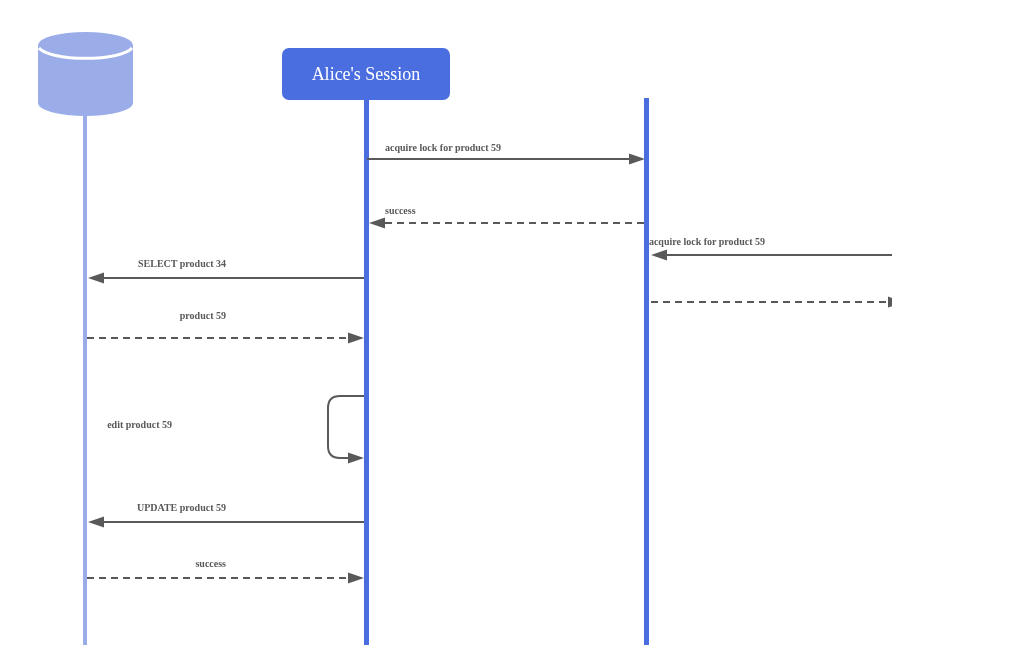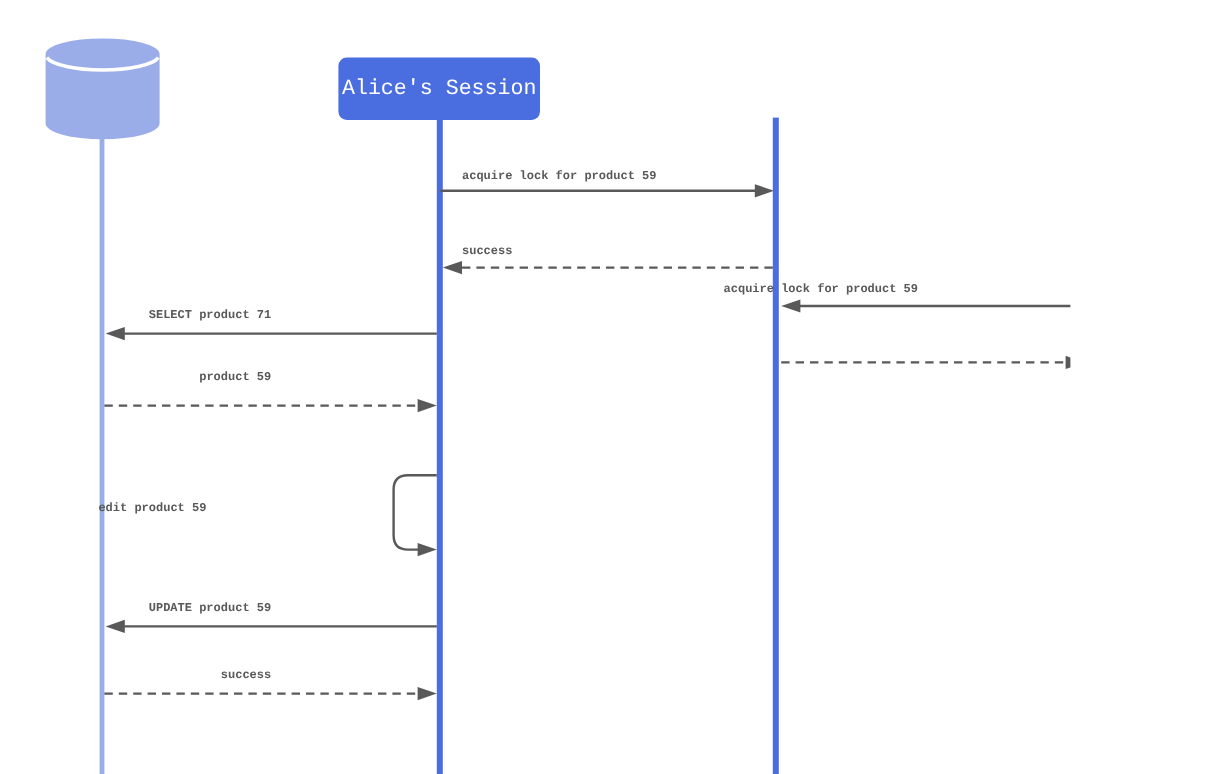--- a/index.html
+++ b/index.html
@@ -6,21 +6,21 @@
     --actor-fill:#4a6de0;
     --database-fill:#9aade8;
     --arrow:#595959;
     --error-text:#d02d30;
     --background:#ffffff;
   }
   html,body{margin:0;padding:0;background:var(--background);}
   .canvas{
     position:relative;width:892px;height:645px;overflow:hidden;
     background:var(--background);
-    font-family:Liberation Mono, monospace;
+    font-family:Liberation Serif, serif;
   }
   .lifeline{position:absolute;width:5px;background:var(--actor-fill);}
   .lifeline.db{width:4px;background:var(--database-fill);}
   .actor-box{
     position:absolute;top:48px;width:168px;height:52px;
     background:var(--actor-fill);border-radius:7px;
     display:flex;align-items:center;justify-content:center;
   }
   .actor-box span{color:#ffffff;font-size:18px;font-weight:400;white-space:nowrap;}
   .msg{
@@ -98,18 +98,18 @@
     </g>
   </svg>
 
   <div class="actor-box" style="left:282px;">
     <span>Alice's Session</span>
   </div>
 
   <div class="msg" style="left:385px;top:139px;">acquire lock for product 59</div>
   <div class="msg" style="left:385px;top:202px;">success</div>
   <div class="msg" style="right:127px;top:233px;">acquire lock for product 59</div>
-  <div class="msg" style="right:666px;top:255px;">SELECT product 71</div>
+  <div class="msg" style="right:666px;top:255px;">SELECT product 34</div>
   <div class="msg" style="right:666px;top:307px;">product 59</div>
   <div class="msg" style="right:720px;top:416px;">edit product 59</div>
   <div class="msg" style="right:666px;top:499px;">UPDATE product 59</div>
   <div class="msg" style="right:666px;top:555px;">success</div>
 </div>
 
 </body></html>

